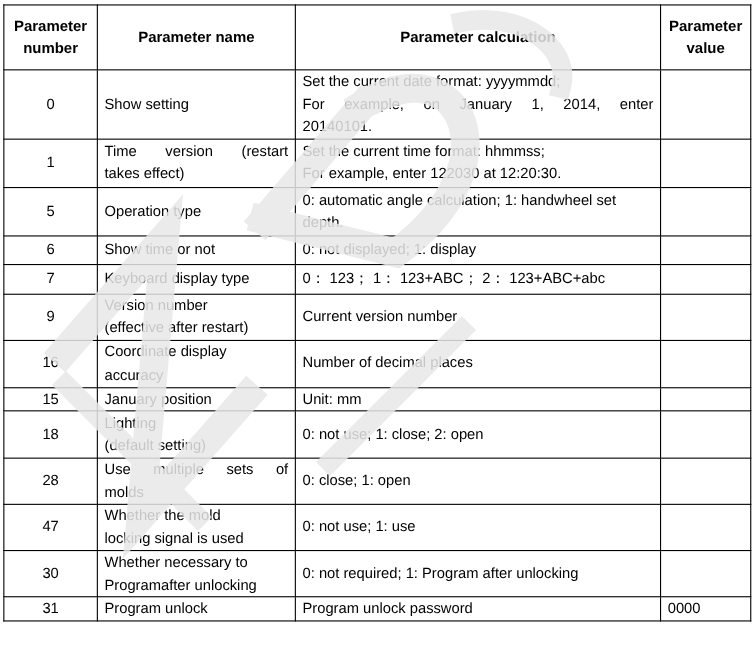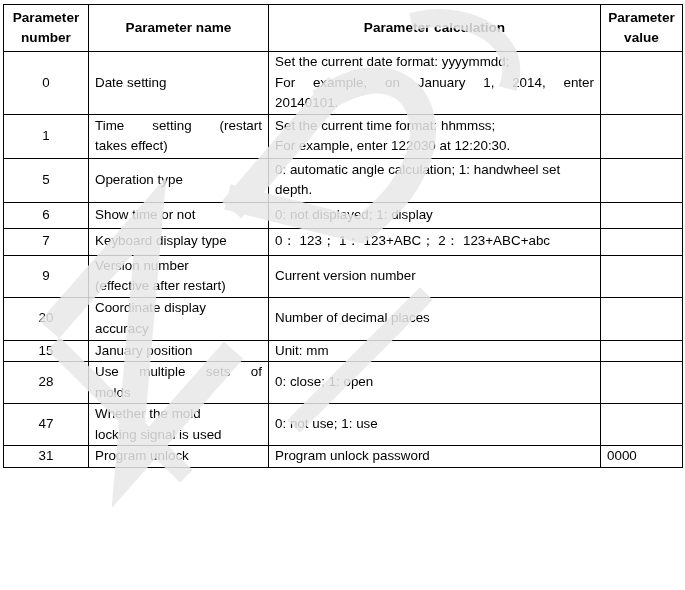--- a/index.html
+++ b/index.html
@@ -33,48 +33,48 @@
 </svg>
 
 <table class="params">
   <colgroup>
     <col style="width:85px">
     <col style="width:180px">
     <col style="width:332px">
     <col style="width:82px">
   </colgroup>
   <thead>
-    <tr style="height:47px">
+    <tr style="height:59px">
       <th>
         <span class="line">Parameter</span>
         <span class="line">number</span>
       </th>
       <th>Parameter name</th>
       <th>Parameter calculation</th>
       <th>
         <span class="line">Parameter</span>
         <span class="line">value</span>
       </th>
     </tr>
   </thead>
   <tbody>
     <tr style="height:60px">
       <td class="num">0</td>
-      <td class="name">Date setting</td>
+      <td class="name">Show setting</td>
       <td class="desc">
         <span class="line">Set the current date format: yyyymmdd;</span>
         <span class="just">For example, on January 1, 2014, enter</span>
         <span class="line">20140101.</span>
       </td>
       <td class="val"></td>
     </tr>
     <tr style="height:44px">
       <td class="num">1</td>
       <td class="name">
-        <span class="just">Time setting (restart</span>
+        <span class="just">Time version (restart</span>
         <span class="line">takes effect)</span>
       </td>
       <td class="desc">
         <span class="line">Set the current time format: hhmmss;</span>
         <span class="line">For example, enter 122030 at 12:20:30.</span>
       </td>
       <td class="val"></td>
     </tr>
     <tr style="height:44px">
       <td class="num">5</td>
@@ -100,52 +100,70 @@
     <tr style="height:40px">
       <td class="num">9</td>
       <td class="name">
         <span class="line">Version number</span>
         <span class="line">(effective after restart)</span>
       </td>
       <td class="desc">Current version number</td>
       <td class="val"></td>
     </tr>
     <tr style="height:43px">
-      <td class="num">20</td>
+      <td class="num">16</td>
       <td class="name">
         <span class="line">Coordinate display</span>
         <span class="line">accuracy</span>
       </td>
       <td class="desc">Number of decimal places</td>
       <td class="val"></td>
     </tr>
     <tr style="height:21px">
       <td class="num">15</td>
       <td class="name">January position</td>
       <td class="desc">Unit: mm</td>
+      <td class="val"></td>
+    </tr>
+    <tr style="height:43px">
+      <td class="num">18</td>
+      <td class="name">
+        <span class="line">Lighting</span>
+        <span class="line">(default setting)</span>
+      </td>
+      <td class="desc">0: not use; 1: close; 2: open</td>
       <td class="val"></td>
     </tr>
     <tr style="height:42px">
       <td class="num">28</td>
       <td class="name">
         <span class="just">Use multiple sets of</span>
         <span class="line">molds</span>
       </td>
       <td class="desc">0: close; 1: open</td>
       <td class="val"></td>
     </tr>
     <tr style="height:42px">
       <td class="num">47</td>
       <td class="name">
         <span class="line">Whether the mold</span>
         <span class="line">locking signal is used</span>
       </td>
       <td class="desc">0: not use; 1: use</td>
       <td class="val"></td>
     </tr>
+    <tr style="height:42px">
+      <td class="num">30</td>
+      <td class="name">
+        <span class="line">Whether necessary to</span>
+        <span class="line">Programafter unlocking</span>
+      </td>
+      <td class="desc">0: not required; 1: Program after unlocking</td>
+      <td class="val"></td>
+    </tr>
     <tr style="height:22px">
       <td class="num">31</td>
       <td class="name">Program unlock</td>
       <td class="desc">Program unlock password</td>
       <td class="val">0000</td>
     </tr>
   </tbody>
 </table>
 
 </body></html>

